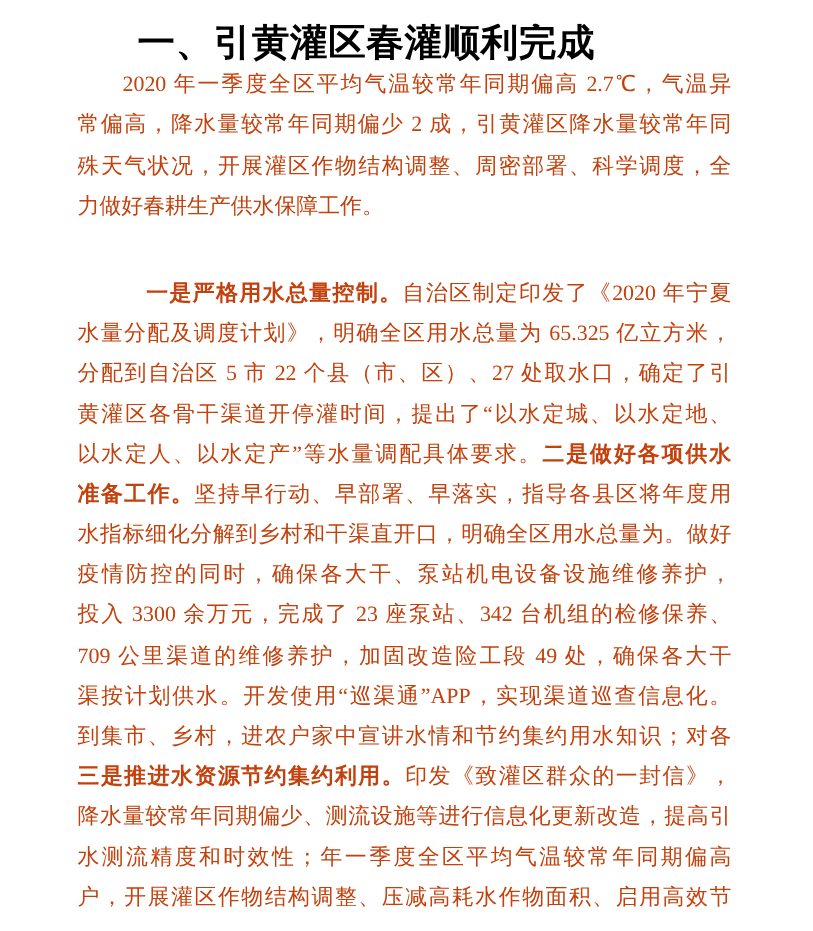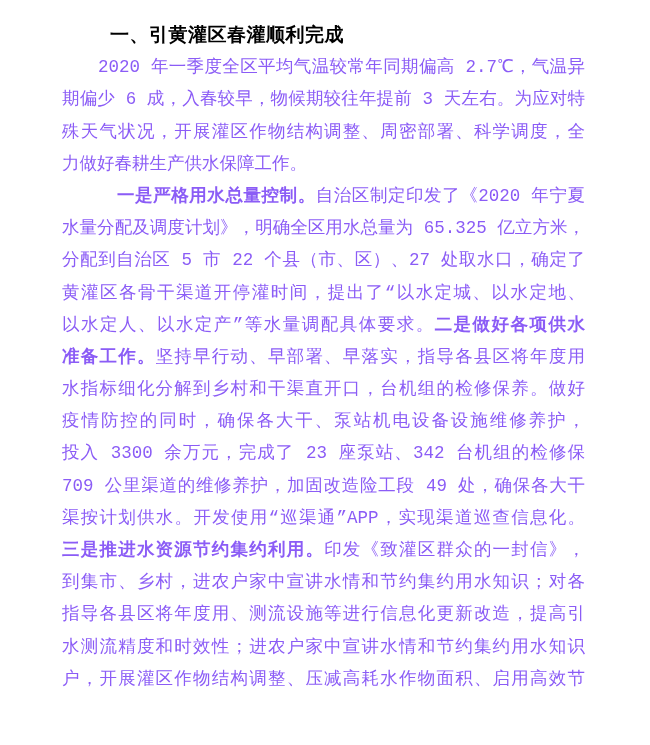--- a/index.html
+++ b/index.html
@@ -10,58 +10,58 @@
     background: #ffffff;
     overflow: hidden;
   }
   .doc {
     position: absolute;
     left: 62px;
     top: 19px;
     width: 523px;
   }
   .ln {
-    font-family: Liberation Mono, monospace;
+    font-family: Liberation Serif, serif;
     font-size: 17.5px;
-    color: #8b5cf6;
+    color: #c2410c;
     height: 32.2px;
     line-height: 32.2px;
     white-space: nowrap;
     overflow: hidden;
   }
   .just {
     white-space: normal;
     text-align: justify;
     text-align-last: justify;
   }
   .ind1 { padding-left: 36px; }
-  .ind2 { padding-left: 55px; }
+  .ind2 { padding-left: 55px; margin-top: 38px; }
   .heading {
     font-family: "Liberation Sans", "DejaVu Sans", sans-serif;
     font-weight: 700;
-    font-size: 19px;
+    font-size: 30px;
     color: #000000;
     padding-left: 48px;
     letter-spacing: 0.5px;
   }
   .b { font-weight: 700; }
 </style>
 </head>
 <body>
 
 <div class="page">
   <div class="doc">
 
     <div class="ln heading">一、引黄灌区春灌顺利完成</div>
 
     <div class="ln just ind1">
       <span>2020 年一季度全区平均气温较常年同期偏高 2.7℃，气温异</span>
     </div>
     <div class="ln just">
-      <span>期偏少 6 成，入春较早，物候期较往年提前 3 天左右。为应对特</span>
+      <span>常偏高，降水量较常年同期偏少 2 成，引黄灌区降水量较常年同</span>
     </div>
     <div class="ln just">
       <span>殊天气状况，开展灌区作物结构调整、周密部署、科学调度，全</span>
     </div>
     <div class="ln">
       <span>力做好春耕生产供水保障工作。</span>
     </div>
     <div class="ln just ind2">
       <span class="b">一是严格用水总量控制。</span><span>自治区制定印发了《2020 年宁夏</span>
     </div>
@@ -74,44 +74,44 @@
     <div class="ln just">
       <span>黄灌区各骨干渠道开停灌时间，提出了“以水定城、以水定地、</span>
     </div>
     <div class="ln just">
       <span>以水定人、以水定产”等水量调配具体要求。</span><span class="b">二是做好各项供水</span>
     </div>
     <div class="ln just">
       <span class="b">准备工作。</span><span>坚持早行动、早部署、早落实，指导各县区将年度用</span>
     </div>
     <div class="ln just">
-      <span>水指标细化分解到乡村和干渠直开口，台机组的检修保养。做好</span>
+      <span>水指标细化分解到乡村和干渠直开口，明确全区用水总量为。做好</span>
     </div>
     <div class="ln just">
       <span>疫情防控的同时，确保各大干、泵站机电设备设施维修养护，</span>
     </div>
     <div class="ln just">
       <span>投入 3300 余万元，完成了 23 座泵站、342 台机组的检修保养、</span>
     </div>
     <div class="ln just">
       <span>709 公里渠道的维修养护，加固改造险工段 49 处，确保各大干</span>
     </div>
     <div class="ln just">
       <span>渠按计划供水。开发使用“巡渠通”APP，实现渠道巡查信息化。</span>
     </div>
     <div class="ln just">
+      <span>到集市、乡村，进农户家中宣讲水情和节约集约用水知识；对各</span>
+    </div>
+    <div class="ln just">
       <span class="b">三是推进水资源节约集约利用。</span><span>印发《致灌区群众的一封信》，</span>
     </div>
     <div class="ln just">
-      <span>到集市、乡村，进农户家中宣讲水情和节约集约用水知识；对各</span>
+      <span>降水量较常年同期偏少、测流设施等进行信息化更新改造，提高引</span>
     </div>
     <div class="ln just">
-      <span>指导各县区将年度用、测流设施等进行信息化更新改造，提高引</span>
-    </div>
-    <div class="ln just">
-      <span>水测流精度和时效性；进农户家中宣讲水情和节约集约用水知识</span>
+      <span>水测流精度和时效性；年一季度全区平均气温较常年同期偏高</span>
     </div>
     <div class="ln just">
       <span>户，开展灌区作物结构调整、压减高耗水作物面积、启用高效节</span>
     </div>
 
   </div>
 </div>
 
 </body></html>

